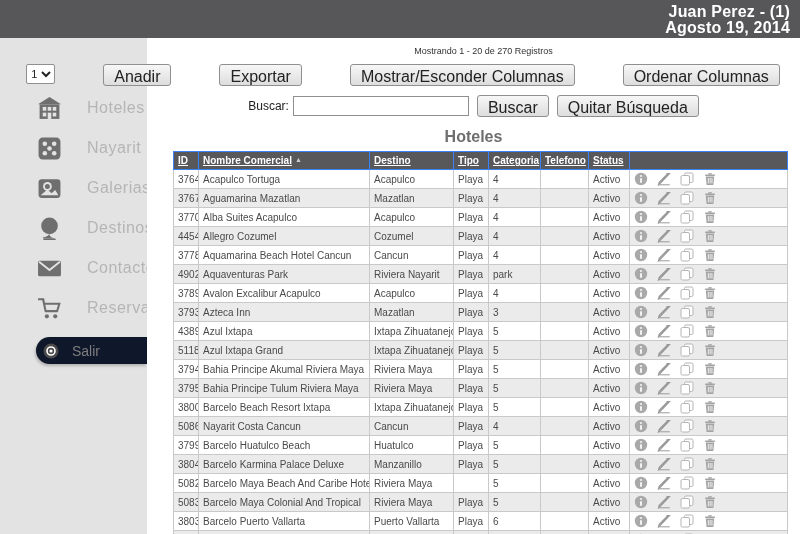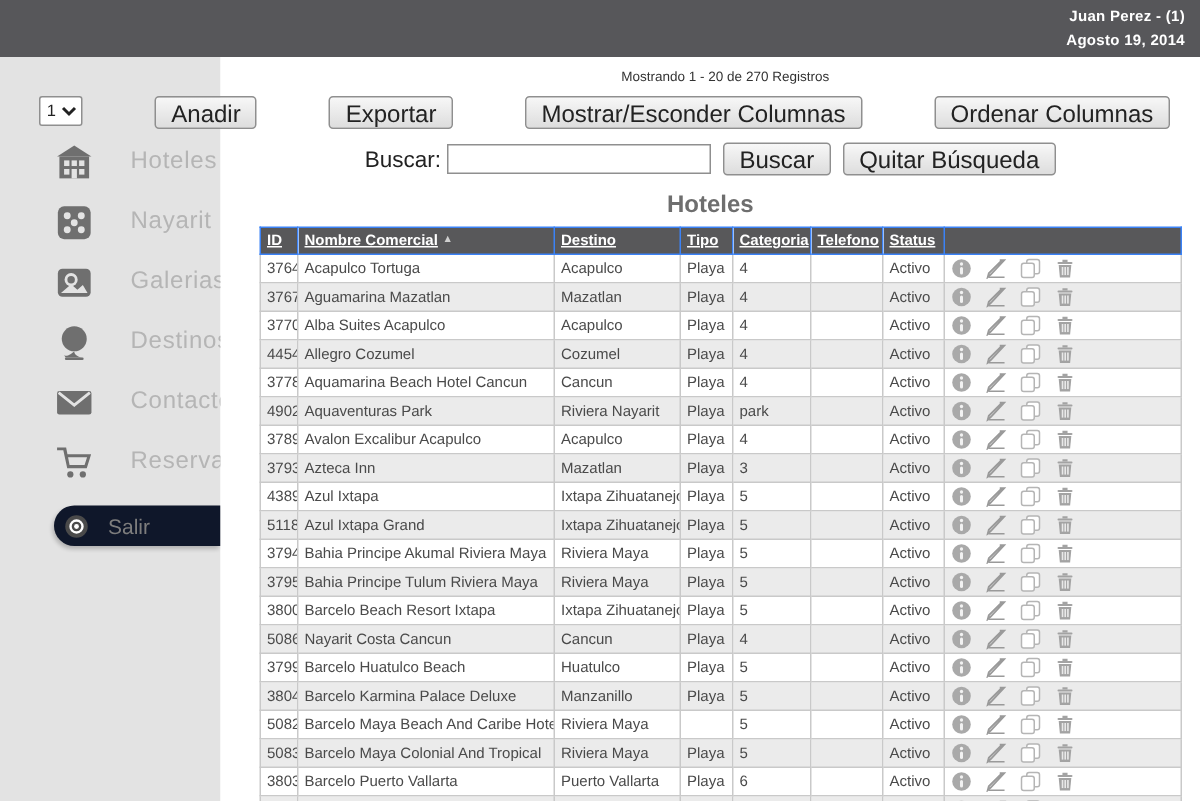--- a/index.html
+++ b/index.html
@@ -9,21 +9,21 @@
     font-family:"Liberation Sans", sans-serif;
     background:#fff;
   }
   .container { position:relative; width:800px; height:534px; overflow:hidden; background:#fff; }
 
   
   .topbar {
     height:38px; background:#57575a; color:#fff;
     text-align:right; padding:4px 10px 0 0; font-weight:bold;
   }
-  .topbar-line { font-size:10px; line-height:16px; letter-spacing:.2px; }
+  .topbar-line { font-size:16px; line-height:16px; letter-spacing:.2px; }
 
   
   .sidebar {
     position:absolute; top:38px; left:0; bottom:0; width:147px;
     background:#e3e3e3; padding-top:50px;
   }
   .nav-item { display:flex; align-items:center; height:40px; padding-left:36px; cursor:pointer; }
   .nav-icon { width:27px; height:27px; flex:0 0 27px; display:flex; align-items:center; justify-content:center; }
   .nav-icon svg { width:25px; height:25px; fill:#6f6f6f; }
   .nav-label { color:#b5b5b5; font-size:16px; margin-left:24px; letter-spacing:.5px; }
@@ -48,21 +48,21 @@
     font-size:11px; width:32px; height:20px; border:1px solid #8f8f8f; border-radius:2px;
     background:#fff; color:#222; font-family:"Liberation Sans",sans-serif;
   }
   .btn {
     background:linear-gradient(#f7f7f7,#dddddd);
     border:1px solid #8f8f8f; border-radius:3px;
     font-size:16px; color:#222; padding:3px 10px; margin-left:8px; height:22px;
     font-family:"Liberation Sans",sans-serif; cursor:pointer; white-space:nowrap;
   }
   .toolbar2 { display:flex; align-items:center; justify-content:center; margin-top:9px; }
-  .search-label { font-size:15px; color:#222; margin-right:4px; }
+  .search-label { font-size:12px; color:#222; margin-right:4px; }
   .search-input { width:176px; height:20px; border:1px solid #8f8f8f; font-size:11px; padding:0 3px; }
 
   .table-title { text-align:center; color:#6e6e6e; font-weight:bold; font-size:16px; margin:11px 0 5px; }
 
   table.grid {
     border-collapse:collapse; table-layout:fixed;
     width:614px; margin-left:26px; font-size:10px;
   }
   .grid th {
     background:#58585a; color:#fff; font-weight:bold; text-align:left;

